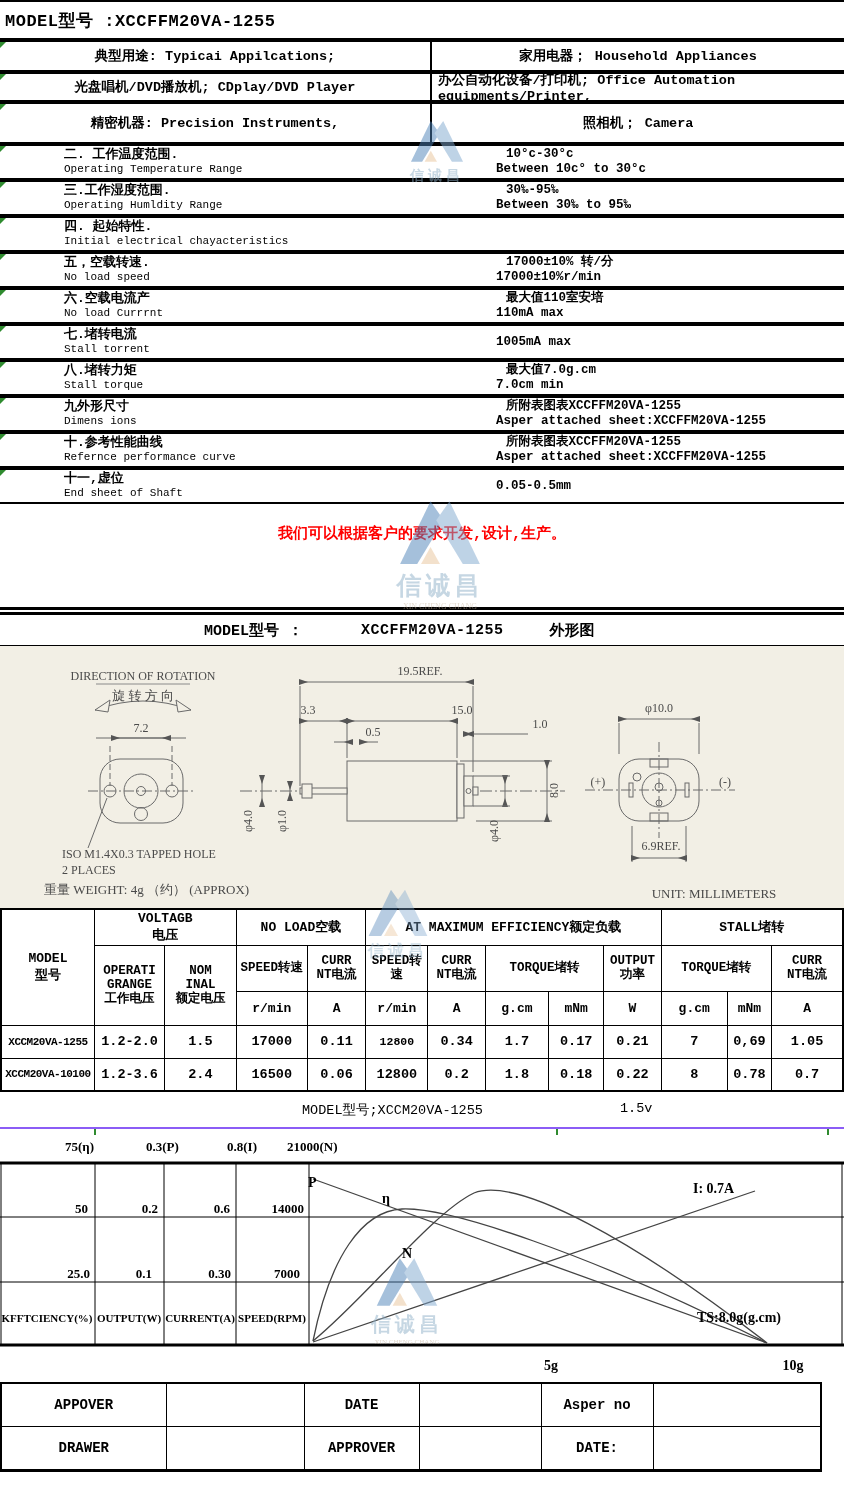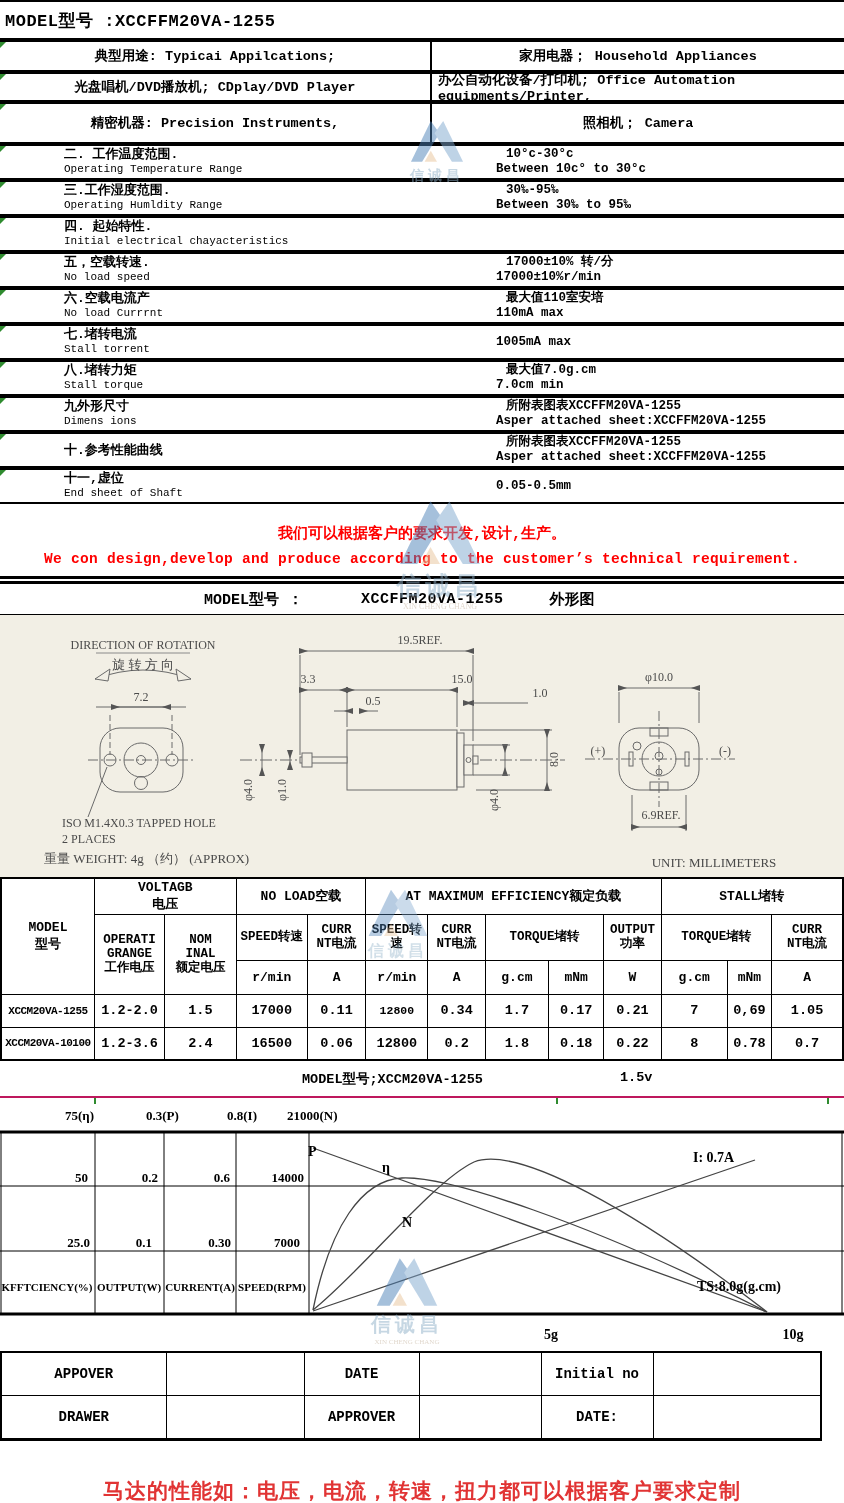--- a/index.html
+++ b/index.html
@@ -24,41 +24,41 @@
   .spec-row{height:32px;display:flex;position:relative;}
   .spec-row::before{content:"";position:absolute;left:0;top:0;border-top:6px solid #2f8b2f;border-right:6px solid transparent;}
   .spec-label{width:420px;padding-left:64px;display:flex;flex-direction:column;justify-content:center;}
   .spec-label .cn{font-size:13px;font-weight:bold;line-height:15px;}
   .spec-label .en{font-size:11px;font-weight:normal;line-height:15px;}
   .spec-val{flex:1;display:flex;flex-direction:column;justify-content:center;margin-left:10px;}
   .spec-val .l1{font-size:12.5px;font-weight:bold;line-height:15px;padding-left:12px;}
   .spec-val .l2{font-size:12.5px;font-weight:bold;line-height:15px;padding-left:2px;}
   .thin-line{height:2px;background:#000;}
   
-  .notice{height:72px;text-align:center;padding-top:20px;box-sizing:border-box;position:relative;}
+  .notice{height:103px;text-align:center;padding-top:20px;box-sizing:border-box;position:relative;}
   .notice .n-cn{color:#ff0000;font-weight:bold;font-size:15px;margin-bottom:8px;}
   .notice .n-en{color:#ff0000;font-weight:bold;font-size:14.5px;letter-spacing:.3px;}
   
   .outline-head{height:30px;border-bottom:1px solid #000;display:flex;align-items:center;
                 font-weight:bold;font-size:15px;}
   .oh-label{margin-left:204px;}
   .oh-model{margin-left:58px;letter-spacing:.5px;}
   .oh-suffix{margin-left:46px;}
   
   table.big{border-collapse:collapse;width:844px;table-layout:fixed;border:2px solid #000;}
   table.big td,table.big th{border:1px solid #000;text-align:center;vertical-align:middle;
       font-weight:bold;padding:0;white-space:pre-line;overflow:hidden;}
   .hA{height:36px;font-size:13px;}
   .hB{height:46px;font-size:12.5px;line-height:14px;}
   .hC{height:34px;font-size:13px;}
   .dR{height:33px;font-size:13.5px;}
   .mcell{font-size:11px;letter-spacing:-.5px;}
   .small{font-size:11.5px;}
   
-  .model15{height:35px;border-bottom:2px solid #be185d;position:relative;font-weight:bold;font-size:13.5px;}
+  .model15{height:35px;border-bottom:2px solid #8b5cf6;position:relative;font-weight:normal;font-size:13.5px;}
   .model15 .m-label{position:absolute;left:302px;top:9px;}
   .model15 .m-volt{position:absolute;left:620px;top:9px;}
   
   table.foot{border-collapse:collapse;width:820px;table-layout:fixed;border:2px solid #000;
              border-bottom:3px solid #000;margin-top:5px;}
   table.foot td{border:1px solid #000;text-align:center;font-weight:bold;font-size:14px;height:40px;}
   
   .bottom-note{margin-top:36px;text-align:center;color:#e13434;font-weight:bold;font-size:21px;
                font-family:"DejaVu Sans","Liberation Sans",sans-serif;letter-spacing:1px;}
   
@@ -210,41 +210,41 @@
       </div>
     <div class="spec-val">
         <div class="l1">所附表图表XCCFFM20VA-1255</div>
         <div class="l2">Asper attached sheet:XCCFFM20VA-1255</div>
       </div>
   </div>
   <div class="bar"></div>
   <div class="spec-row">
     <div class="spec-label">
         <div class="cn">十.参考性能曲线</div>
+        <div class="en">Refernce performance curve</div>
       </div>
     <div class="spec-val">
         <div class="l1">所附表图表XCCFFM20VA-1255</div>
         <div class="l2">Asper attached sheet:XCCFFM20VA-1255</div>
       </div>
   </div>
   <div class="bar"></div>
   <div class="spec-row">
     <div class="spec-label">
         <div class="cn">十一,虚位</div>
         <div class="en">End sheet of Shaft</div>
       </div>
     <div class="spec-val">
         <div class="l2">0.05-0.5mm</div>
       </div>
   </div>
   <div class="thin-line"></div>
 
   <div class="notice">
     <div class="n-cn">我们可以根据客户的要求开发,设计,生产。</div>
-    <div class="n-en">We con design,develop and produce according to the customer’s technical requirement.</div>
   </div>
   <div class="bar3"></div>
   <div class="gap2"></div>
   <div class="bar3"></div>
 
   <div class="outline-head">
     <span class="oh-label">MODEL型号 ：</span>
     <span class="oh-model">XCCFFM20VA-1255</span>
     <span class="oh-suffix">外形图</span>
   </div>
@@ -519,21 +519,21 @@
       <col style="width:122px">
         <col style="width:112px">
         <col style="width:168px">
     </colgroup>
     <tbody>
         <tr>
       <td>APPOVER</td>
       <td></td>
       <td>DATE</td>
       <td></td>
-      <td>Initial no</td>
+      <td>Asper no</td>
       <td></td>
     </tr>
     <tr>
       <td>DRAWER</td>
       <td></td>
       <td>APPROVER</td>
       <td></td>
       <td>DATE:</td>
       <td></td>
     </tr>

